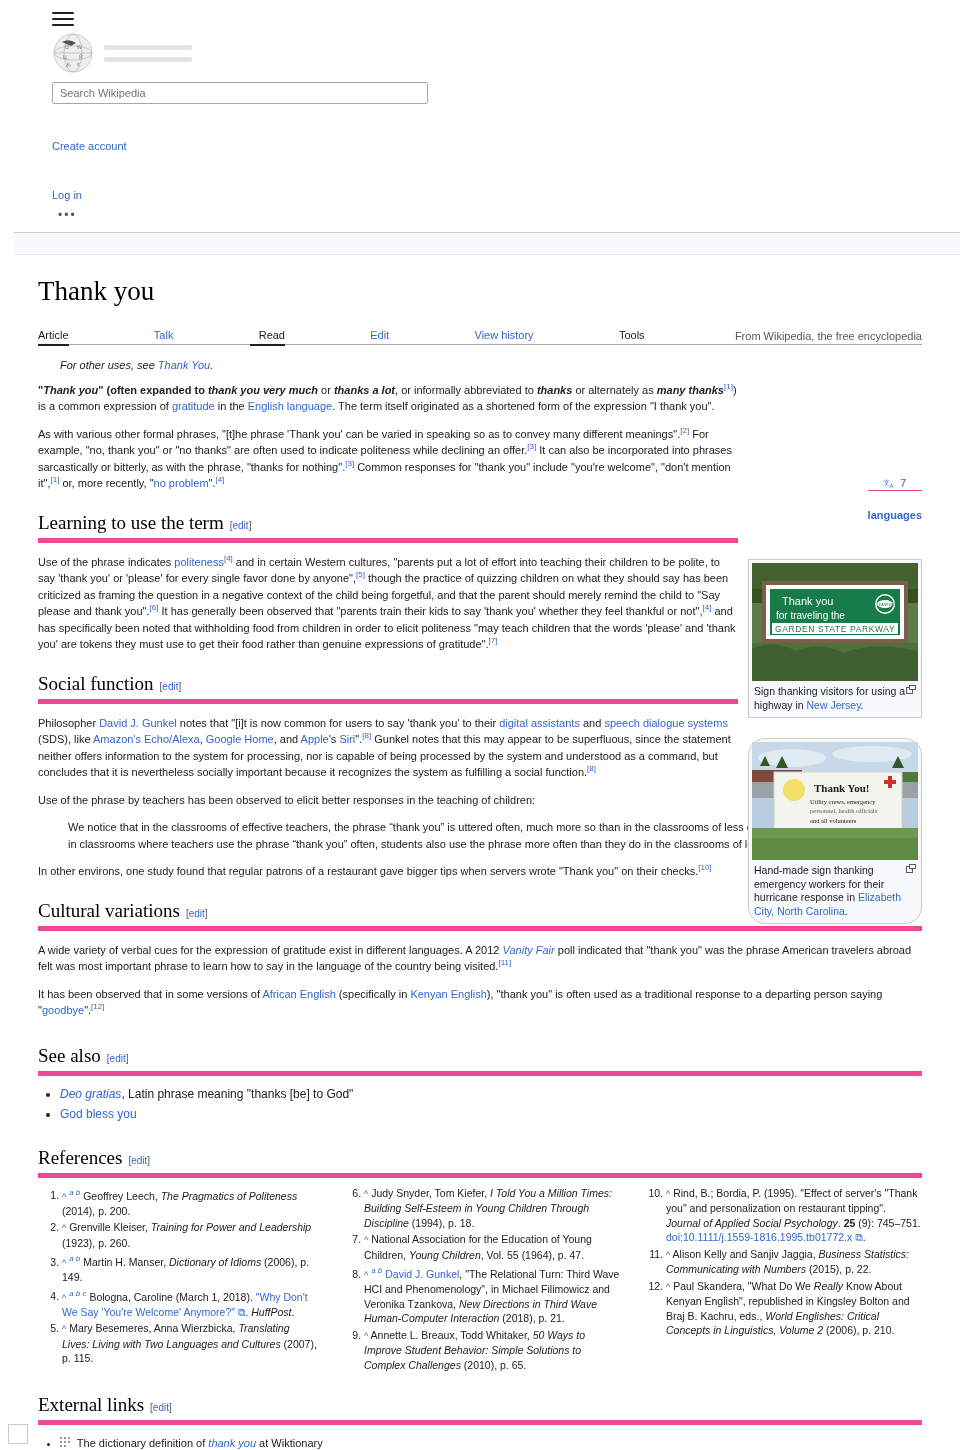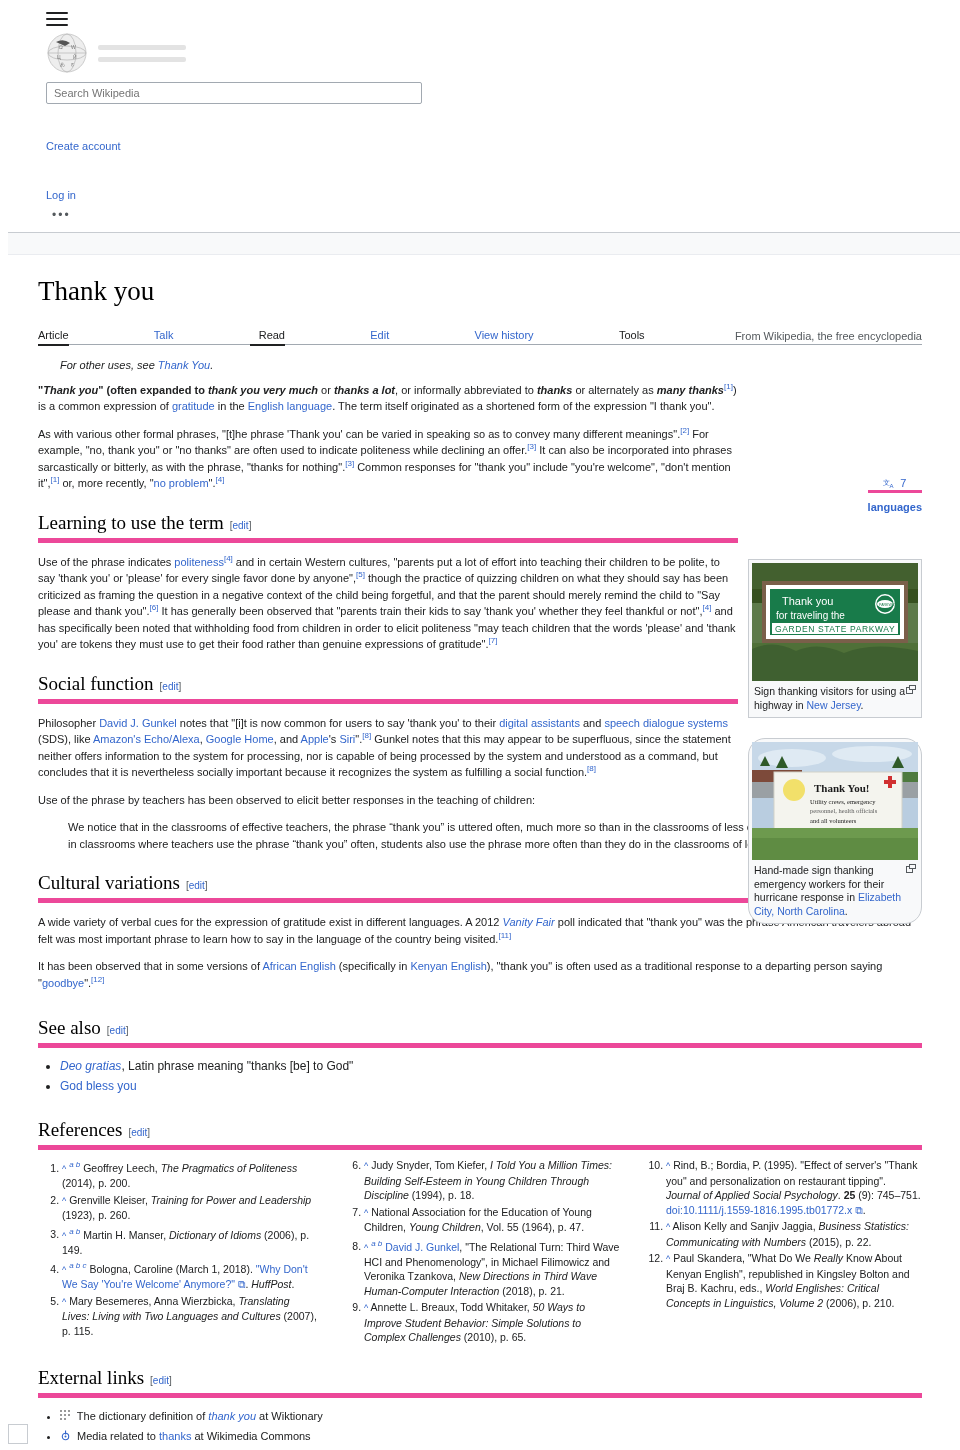--- a/index.html
+++ b/index.html
@@ -11,21 +11,21 @@
     font-size:11px;
     color:#202122;
     overflow:hidden;
     position:relative;
   }
   a, .lnk { color:#3366cc; text-decoration:none; }
   i, .it { font-style:italic; }
   b, .bd { font-weight:bold; }
 
   
-  #header { padding:8px 0 0 8px; background:#fff; }
+  #header { padding:8px 0 0 14px; background:#fff; }
   .hamburger { width:22px; margin-left:38px; cursor:pointer; }
   .hamburger span { display:block; height:2px; background:#202122; margin:4px 0; border-radius:1px; }
   .brandrow { display:flex; align-items:center; margin:6px 0 0 38px; }
   .globe { width:42px; height:42px; flex:0 0 auto; }
   .wordmark { margin-left:10px; }
   .wordmark .wm1, .wordmark .wm2 { height:5px; background:#e3e3e3; border-radius:2px; }
   .wordmark .wm1 { width:88px; margin-bottom:7px; }
   .wordmark .wm2 { width:88px; }
   .searchwrap { margin:8px 0 0 38px; }
   #search-input {
@@ -58,21 +58,21 @@
   .tab:first-child.active:after { left:0; right:9px; }
   .tab.link { color:#3366cc; }
   .tab.plain { color:#202122; }
   .tagline { font-size:11px; color:#54595d; margin-left:14px; padding-bottom:3px; white-space:nowrap; }
 
   #lang-btn {
     position:absolute; right:38px; top:200px; text-align:center;
     color:#3366cc; font-size:11px; line-height:13px; cursor:pointer;
   }
   #lang-btn .lb-top { display:flex; align-items:center; justify-content:center; gap:4px; }
-  #lang-btn .lb-bottom { font-weight:bold; border-top:3px solid #ec4899; padding-top:8px; }
+  #lang-btn .lb-bottom { font-weight:bold; border-top:1px solid #ec4899; padding-top:18px; }
 
   .hatnote { font-style:italic; font-size:11px; margin:14px 0 0 22px; color:#202122; }
 
   p.body { font-size:11px; line-height:16.5px; margin:11px 0 0 0; text-align:left; }
   .colmain { width:700px; }
 
   h2.section {
     font-family:"Liberation Serif", serif;
     font-size:19px; font-weight:400; color:#000;
     border-bottom:5px solid #ec4899;
@@ -279,20 +279,23 @@
     <p class="body">
       <span>Philosopher </span><a href="#" class="lnk">David J. Gunkel</a><span> notes that "[i]t is now common for users to say 'thank you' to their </span><a href="#" class="lnk">digital assistants</a><span> and </span><a href="#" class="lnk">speech dialogue systems</a><span> (SDS), like </span><a href="#" class="lnk">Amazon's Echo/Alexa</a><span>, </span><a href="#" class="lnk">Google Home</a><span>, and </span><a href="#" class="lnk">Apple</a><span>'s </span><a href="#" class="lnk">Siri</a><span>".</span><sup class="ref"><a href="#">[8]</a></sup><span> Gunkel notes that this may appear to be superfluous, since the statement neither offers information to the system for processing, nor is capable of being processed by the system and understood as a command, but concludes that it is nevertheless socially important because it recognizes the system as fulfilling a social function.</span><sup class="ref"><a href="#">[8]</a></sup>
     </p>
     <p class="body">Use of the phrase by teachers has been observed to elicit better responses in the teaching of children:</p>
   </div>
 
   <blockquote class="q" style="width:860px;">
     <span>We notice that in the classrooms of effective teachers, the phrase “thank you” is uttered often, much more so than in the classrooms of less effective teachers. We also find that in classrooms where teachers use the phrase “thank you” often, students also use the phrase more often than they do in the classrooms of less effective teachers.</span><sup class="ref"><a href="#">[9]</a></sup>
   </blockquote>
 
+  <p class="body" style="width:860px;">
+    <span>In other environs, one study found that regular patrons of a restaurant gave bigger tips when servers wrote "Thank you" on their checks.</span><sup class="ref"><a href="#">[10]</a></sup>
+  </p>
 
   <h2 class="section">
     <span>Cultural variations</span><span class="edit">[<a href="#">edit</a>]</span>
   </h2>
   <p class="body" style="width:880px;">
     <span>A wide variety of verbal cues for the expression of gratitude exist in different languages. A 2012 </span><i><a href="#" class="lnk">Vanity Fair</a></i><span> poll indicated that "thank you" was the phrase American travelers abroad felt was most important phrase to learn how to say in the language of the country being visited.</span><sup class="ref"><a href="#">[11]</a></sup>
   </p>
   <p class="body" style="width:880px;">
     <span>It has been observed that in some versions of </span><a href="#" class="lnk">African English</a><span> (specifically in </span><a href="#" class="lnk">Kenyan English</a><span>), "thank you" is often used as a traditional response to a departing person saying "</span><a href="#" class="lnk">goodbye</a><span>".</span><sup class="ref"><a href="#">[12]</a></sup>
   </p>

